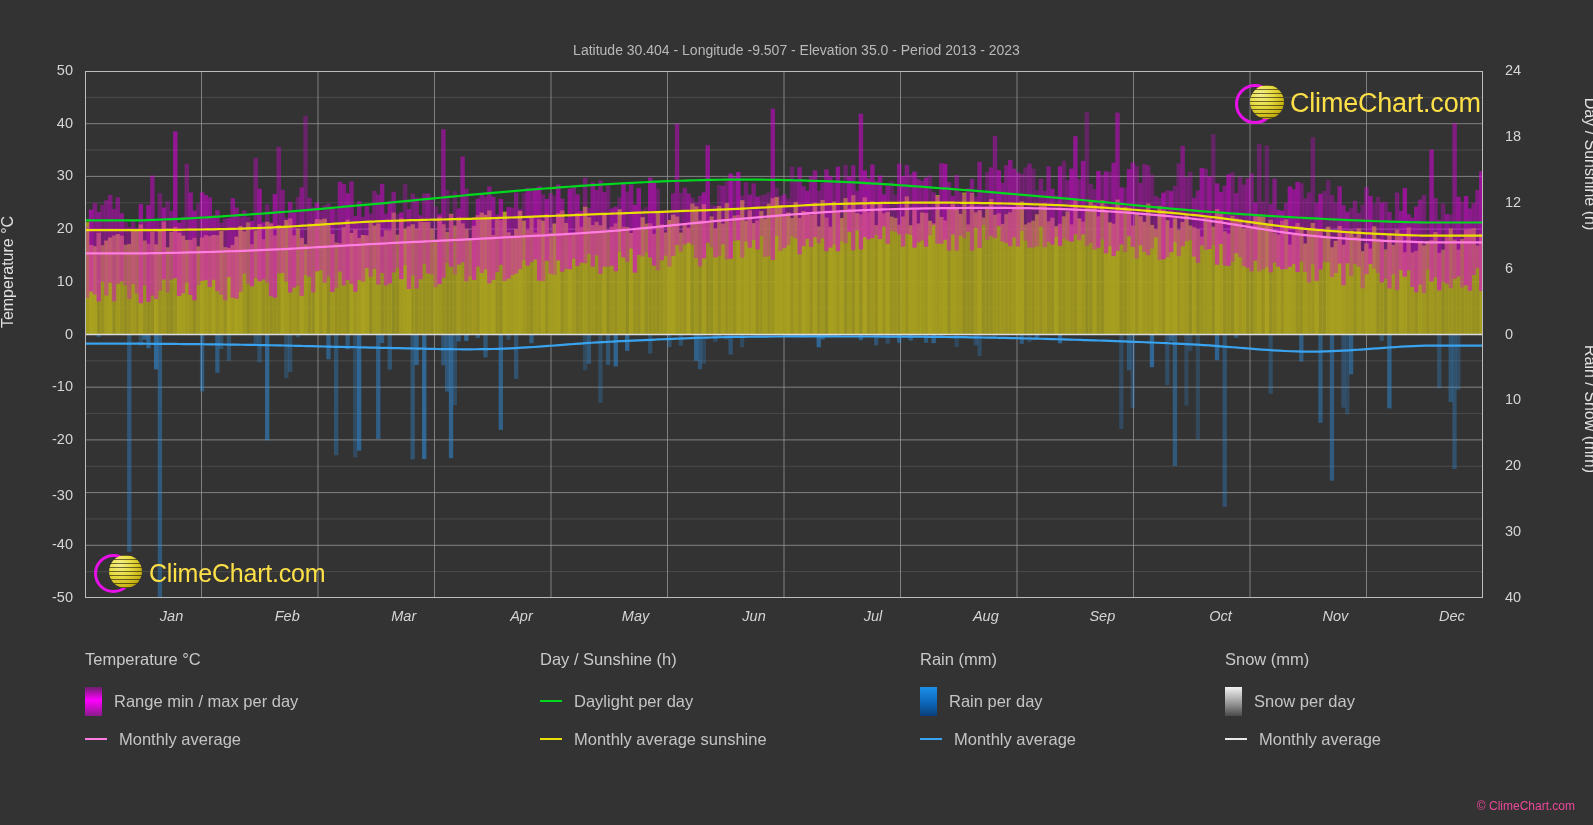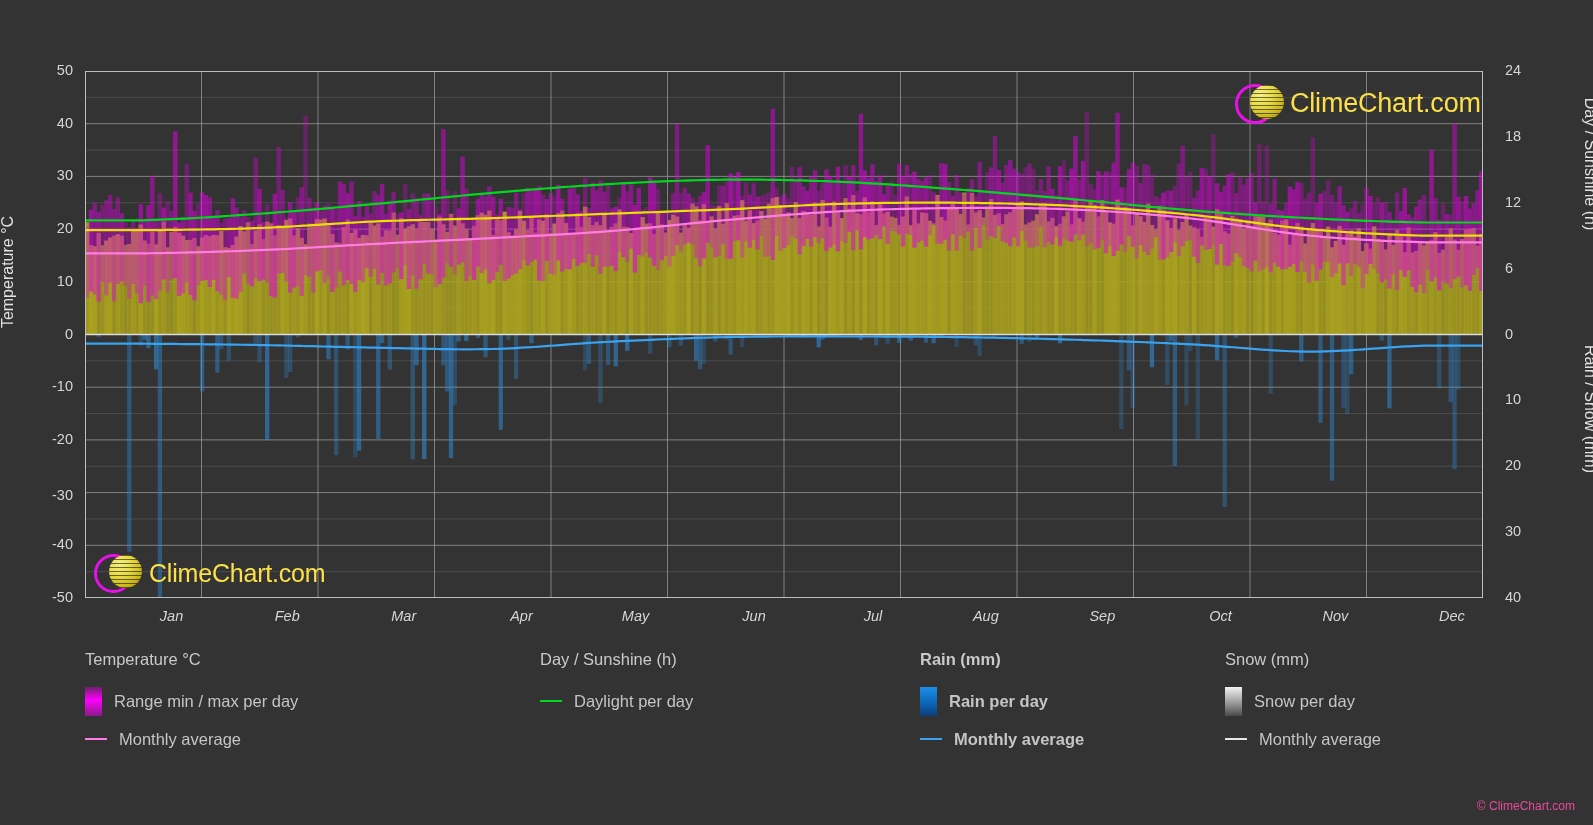--- a/index.html
+++ b/index.html
@@ -173,20 +173,21 @@
     bottom: 12px;
     font-size: 12px;
     color: #ec4899;
   }
 </style>
 </head>
 <body>
 
 <div id="root">
 
+  <div class="chart-subtitle">Latitude 30.404 - Longitude -9.507 - Elevation 35.0 - Period 2013 - 2023</div>
 
   <div id="plot-area">
     <svg id="plot-svg" width="1398" height="527">
         <rect x="0" y="0" width="1398" height="527" fill="#333333"></rect>
         <line x1="0" y1="26.35" x2="1398" y2="26.35" stroke="#6a6a6a" stroke-width="0.8" opacity="0.55"></line>
         <line x1="0" y1="52.7" x2="1398" y2="52.7" stroke="#8f8f8f" stroke-width="1" opacity="0.85"></line>
         <line x1="0" y1="79.05" x2="1398" y2="79.05" stroke="#6a6a6a" stroke-width="0.8" opacity="0.55"></line>
         <line x1="0" y1="105.4" x2="1398" y2="105.4" stroke="#8f8f8f" stroke-width="1" opacity="0.85"></line>
         <line x1="0" y1="131.75" x2="1398" y2="131.75" stroke="#6a6a6a" stroke-width="0.8" opacity="0.55"></line>
         <line x1="0" y1="158.1" x2="1398" y2="158.1" stroke="#8f8f8f" stroke-width="1" opacity="0.85"></line>
@@ -1129,22 +1130,26 @@
           <div class="swatch-line sw-temp-line"></div>
           <div class="legend-label">Monthly average</div>
         </div>
       </div>
       <div class="legend-col" style="left: 455px;">
         <div class="legend-head">Day / Sunshine (h)</div>
         <div class="legend-row">
           <div class="swatch-line sw-daylight"></div>
           <div class="legend-label">Daylight per day</div>
         </div>
+        <div class="legend-row">
+          <div class="swatch-line sw-sun-line"></div>
+          <div class="legend-label">Monthly average sunshine</div>
+        </div>
       </div>
-      <div class="legend-col" style="left: 835px; font-weight: bold;">
+      <div class="legend-col" style="left: 835px;">
         <div class="legend-head">Rain (mm)</div>
         <div class="legend-row">
           <div class="swatch-box sw-rain"></div>
           <div class="legend-label">Rain per day</div>
         </div>
         <div class="legend-row">
           <div class="swatch-line sw-rain-line"></div>
           <div class="legend-label">Monthly average</div>
         </div>
       </div>

